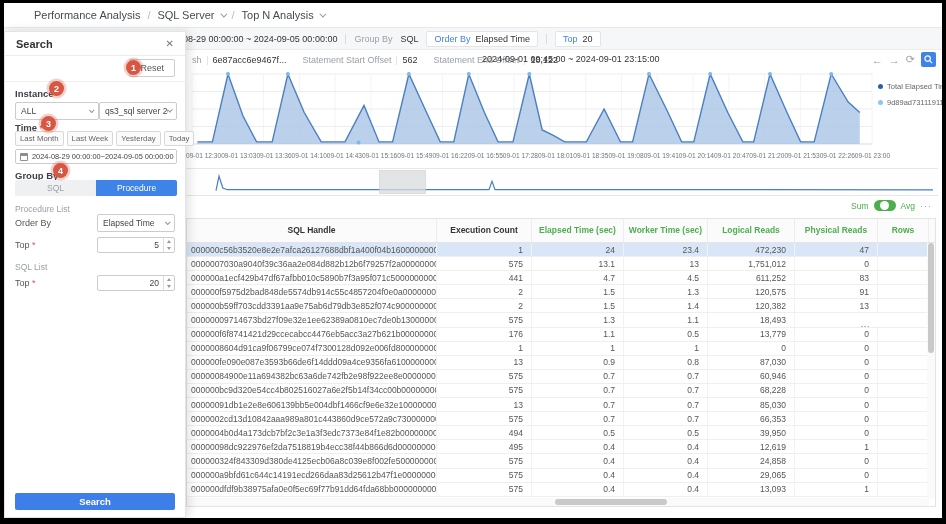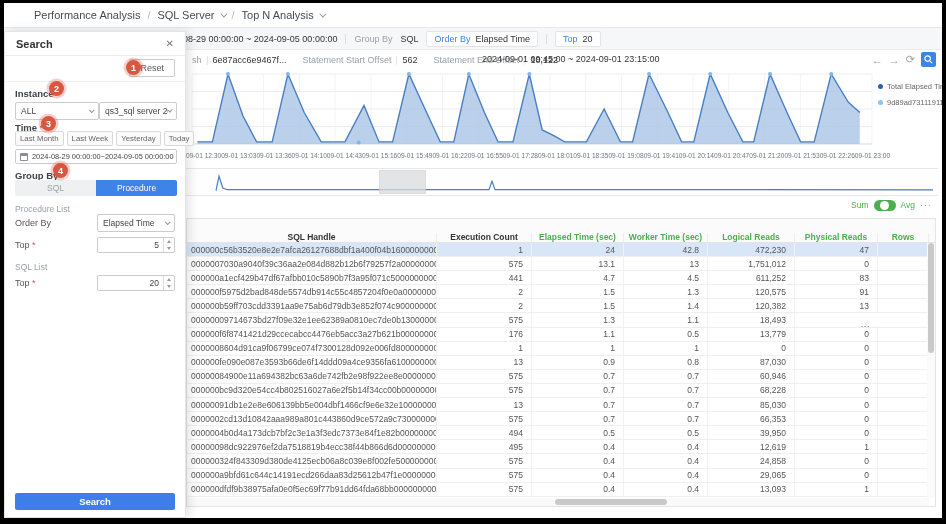--- a/index.html
+++ b/index.html
@@ -41,29 +41,29 @@
   .xlabels span { font-size:6.6px; color:#70757d; white-space:nowrap; }
   .legend { position:absolute; left:874px; top:12px; display:flex; flex-direction:column; gap:7px; }
   .legend-item { display:flex; align-items:center; gap:4px; font-size:7.5px; color:#666; cursor:pointer; white-space:nowrap; }
   .legend-dot { width:5px; height:5px; border-radius:50%; }
 
   
   .brush { position:absolute; left:182px; top:165px; width:752px; height:28px; border-top:1px solid #e7e7e7; border-bottom:1px solid #e7e7e7; background:#fefefe; z-index:1; }
   .brush-sel { position:absolute; top:1px; height:24px; background:#dadcde; opacity:.75; border:1px solid #cfd1d4; cursor:grab; }
 
   
-  .sumavg { position:absolute; right:10px; top:197px; display:flex; align-items:flex-start; gap:5px; z-index:1; }
+  .sumavg { position:absolute; right:10px; top:197px; display:flex; align-items:center; gap:5px; z-index:1; }
   .sum-label, .avg-label { font-size:8.5px; color:#4cae4f; }
   .toggle { width:22px; height:11px; border-radius:6px; background:#4cae4f; position:relative; cursor:pointer; }
   .toggle .knob { position:absolute; width:9px; height:9px; border-radius:50%; background:#fff; top:1px; left:6px; }
   .more-dots { font-size:9px; color:#9aa0a8; letter-spacing:1px; cursor:pointer; }
 
   
   .tablewrap { position:absolute; left:182px; top:215px; width:750px; height:289px; border:1px solid #e4e4e4; background:#fff; z-index:1; font-size:8.5px; }
-  .thead { display:flex; height:24px; background:#fbfbfb; border-bottom:1px solid #e4e4e4;align-items:flex-end; }
+  .thead { display:flex; height:24px; background:#fbfbfb; border-bottom:1px solid #e4e4e4; }
   .th { display:flex; align-items:center; justify-content:center; font-weight:bold; color:#333; border-right:1px solid #ededed; text-align:center; line-height:1.1; padding:0 3px; }
   .th.green { color:#4cae4f; }
   .tbody { }
   .tr { display:flex; height:14.1px; border-bottom:1px solid #efefef; cursor:pointer; }
   .tr.selected { background:#d8e6f8; }
   .td { display:flex; align-items:center; border-right:1px solid #f2f2f2; overflow:hidden; white-space:nowrap; color:#555; }
   .td.handle { padding-left:4px; }
   .td.num { justify-content:flex-end; padding-right:8px; }
   .vscroll { position:absolute; right:0; top:24px; width:8px; bottom:8px; background:#fafafa; }
   .vscroll .thumb { position:absolute; top:0; left:1px; width:6px; height:110px; background:#c9c9c9; border-radius:3px; }
@@ -267,21 +267,21 @@
         <div class="th green" style="width: 84px;">Worker Time (sec)</div>
         <div class="th green" style="width: 87px;">Logical Reads</div>
         <div class="th green" style="width: 83px;">Physical Reads</div>
         <div class="th green" style="width: 51px;">Rows</div>
       </div>
     <div class="tbody" id="tbody">
         <div class="tr selected">
           <div class="td handle" style="width: 250px;">000000c56b3520e8e2e7afca26127688dbf1a400f04b16000000000000000000...</div>
           <div class="td num" style="width: 95px;">1</div>
           <div class="td num" style="width: 92px;">24</div>
-          <div class="td num" style="width: 84px;">42.8</div>
+          <div class="td num" style="width: 84px;">23.4</div>
           <div class="td num" style="width: 87px;">472,230</div>
           <div class="td num" style="width: 83px;">47</div>
           <div class="td num" style="width: 51px;"></div>
         </div>
         <div class="tr">
           <div class="td handle" style="width: 250px;">0000007030a9040f39c36aa2e084d882b12b6f79257f2a000000000000000000...</div>
           <div class="td num" style="width: 95px;">575</div>
           <div class="td num" style="width: 92px;">13.1</div>
           <div class="td num" style="width: 84px;">13</div>
           <div class="td num" style="width: 87px;">1,751,012</div>

